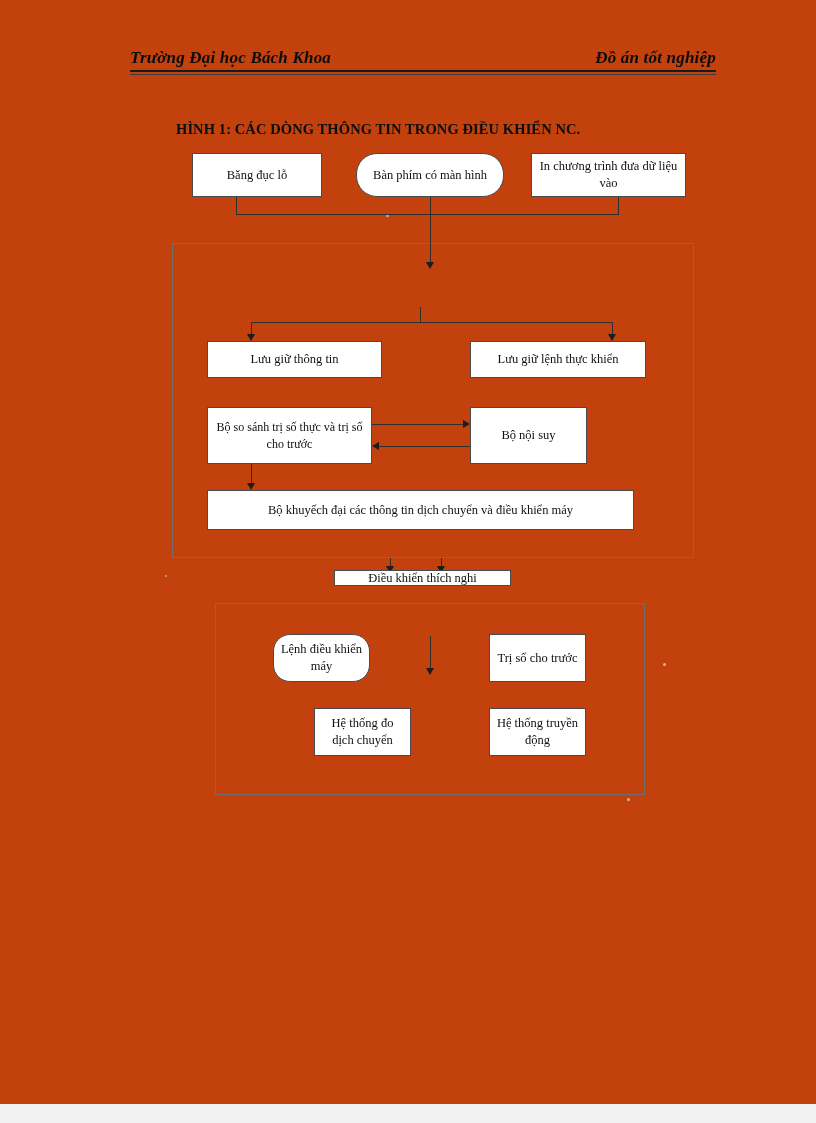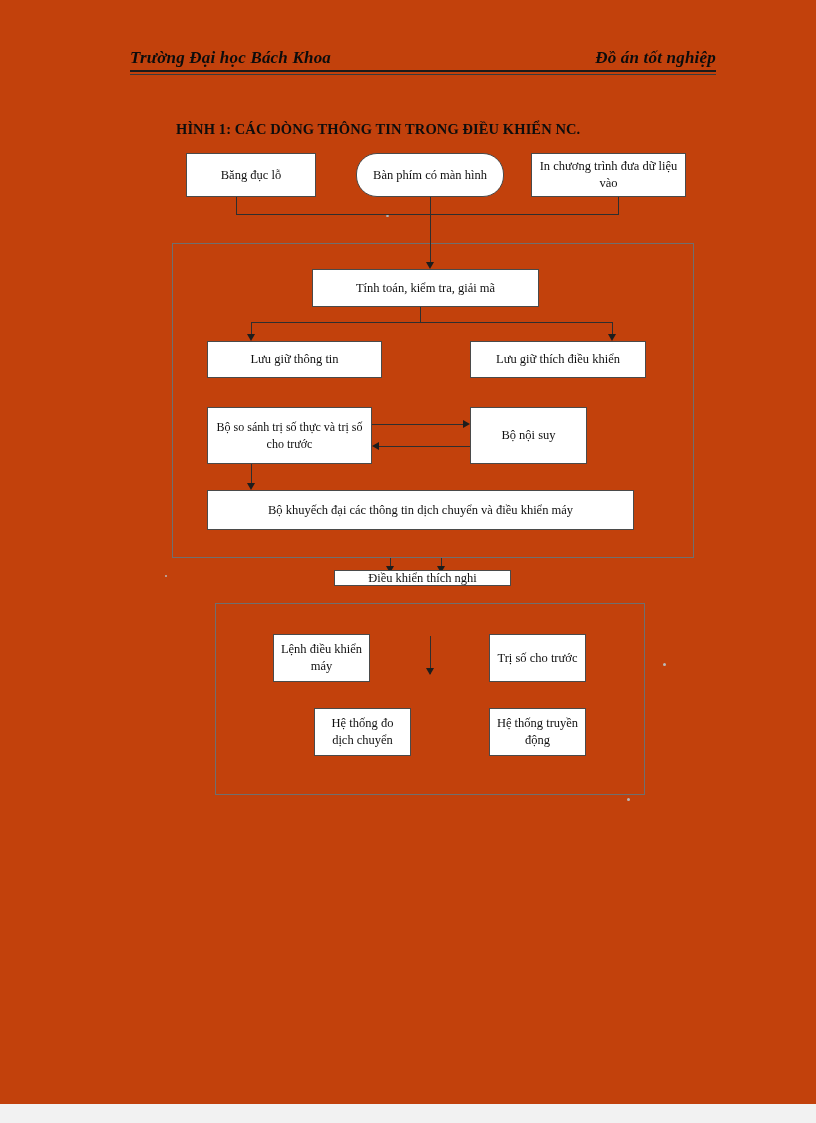--- a/index.html
+++ b/index.html
@@ -149,21 +149,21 @@
     <span class="header-text">Trường Đại học Bách Khoa</span>
     <span class="header-text">Đồ án tốt nghiệp</span>
   </div>
   <div class="header-rule"></div>
   <div class="header-rule inner"></div>
 
   <div class="fig-title">HÌNH 1: CÁC DÒNG THÔNG TIN TRONG ĐIỀU KHIỂN NC.</div>
 
   <div class="diagram">
 
-    <div class="node" style="left:186px; top:153px; width:130px; height:44px;">
+    <div class="node" style="left:192px; top:153px; width:130px; height:44px;">
       <span>Băng đục lỗ</span>
     </div>
 
     <div class="node" style="left:356px; top:153px; width:148px; height:44px;border-radius:21px;">
       <span>Bàn phím có màn hình</span>
     </div>
 
     <div class="node" style="left:531px; top:153px; width:155px; height:44px;">
       <span>In chương trình đưa dữ liệu vào</span>
     </div>
@@ -172,37 +172,34 @@
     <div class="v-line" style="left:430px; top:197px; height:46px;"></div>
     <div class="v-line" style="left:618px; top:197px; height:17px;"></div>
 
     <div class="h-line" style="left:236px; top:214px; width:383px;"></div>
 
     <div class="group-box" style="left:172px; top:243px; width:522px; height:315px;"></div>
 
     <div class="v-line" style="left:430px; top:243px; height:22px;"></div>
     <div class="arrow-down" style="left:426px; top:262px;"></div>
 
-    <div class="node" style="left:312px; top:269px; width:227px; height:38px;">
-      <span>Tính toán, kiểm tra, giải mã</span>
-    </div>
 
     <div class="v-line" style="left:420px; top:307px; height:15px;"></div>
     <div class="h-line" style="left:251px; top:322px; width:361px;"></div>
     <div class="v-line" style="left:251px; top:322px; height:15px;"></div>
     <div class="arrow-down" style="left:247px; top:334px;"></div>
     <div class="v-line" style="left:612px; top:322px; height:15px;"></div>
     <div class="arrow-down" style="left:608px; top:334px;"></div>
 
     <div class="node" style="left:207px; top:341px; width:175px; height:37px;justify-content:center;">
       <span>Lưu giữ thông tin</span>
     </div>
 
     <div class="node" style="left:470px; top:341px; width:176px; height:37px;">
-      <span>Lưu giữ thích điều khiển</span>
+      <span>Lưu giữ lệnh thực khiển</span>
     </div>
 
     <div class="node tight" style="left:207px; top:407px; width:165px; height:57px;">
       <span>Bộ so sánh trị số thực và trị số cho trước</span>
     </div>
 
     <div class="node" style="left:470px; top:407px; width:117px; height:57px;">
       <span>Bộ nội suy</span>
     </div>
 
@@ -224,21 +221,21 @@
 
     <div class="v-line" style="left:441px; top:558px; height:13px;"></div>
     <div class="arrow-down" style="left:437px; top:566px;"></div>
 
     <div class="node" style="left:334px; top:570px; width:177px; height:16px;">
       <span>Điều khiển thích nghi</span>
     </div>
 
     <div class="group-box" style="left:215px; top:603px; width:430px; height:192px;"></div>
 
-    <div class="node" style="left:273px; top:634px; width:97px; height:48px;">
+    <div class="node" style="left:273px; top:634px; width:97px; height:48px;border-radius:17px;">
       <span>Lệnh điều khiển máy</span>
     </div>
 
     <div class="node" style="left:489px; top:634px; width:97px; height:48px;">
       <span>Trị số cho trước</span>
     </div>
 
     <div class="node" style="left:273px; top:708px; width:97px; height:48px;margin-left:41px;">
       <span>Hệ thống đo dịch chuyển</span>
     </div>

